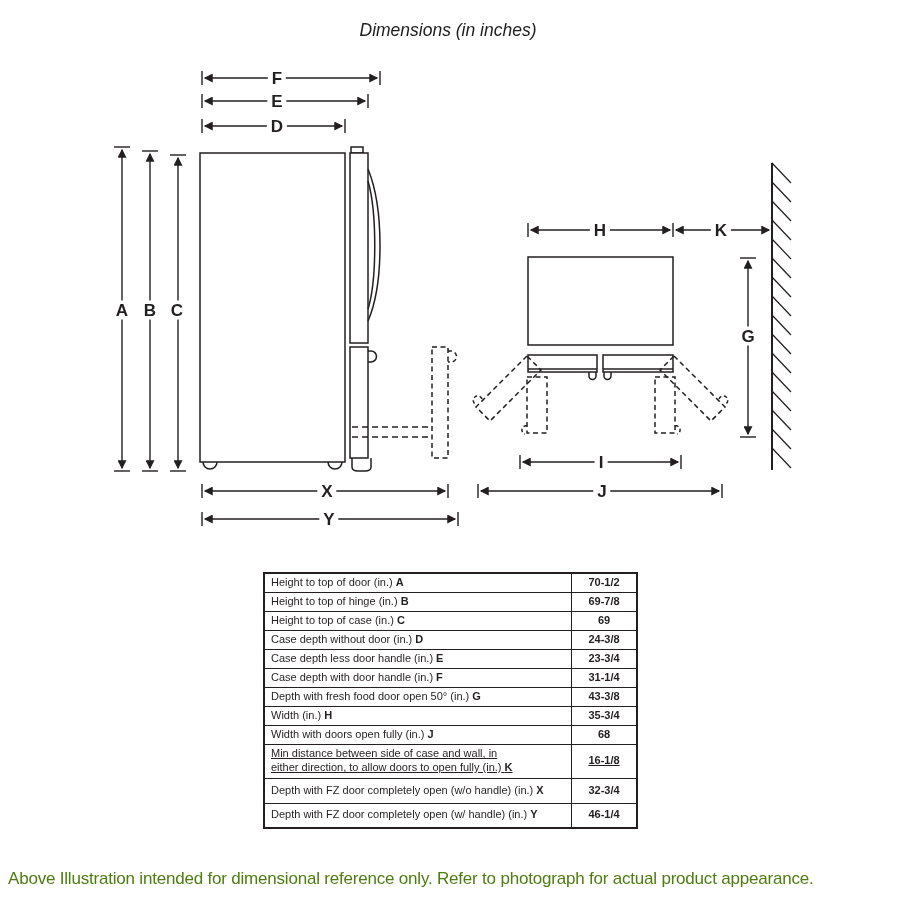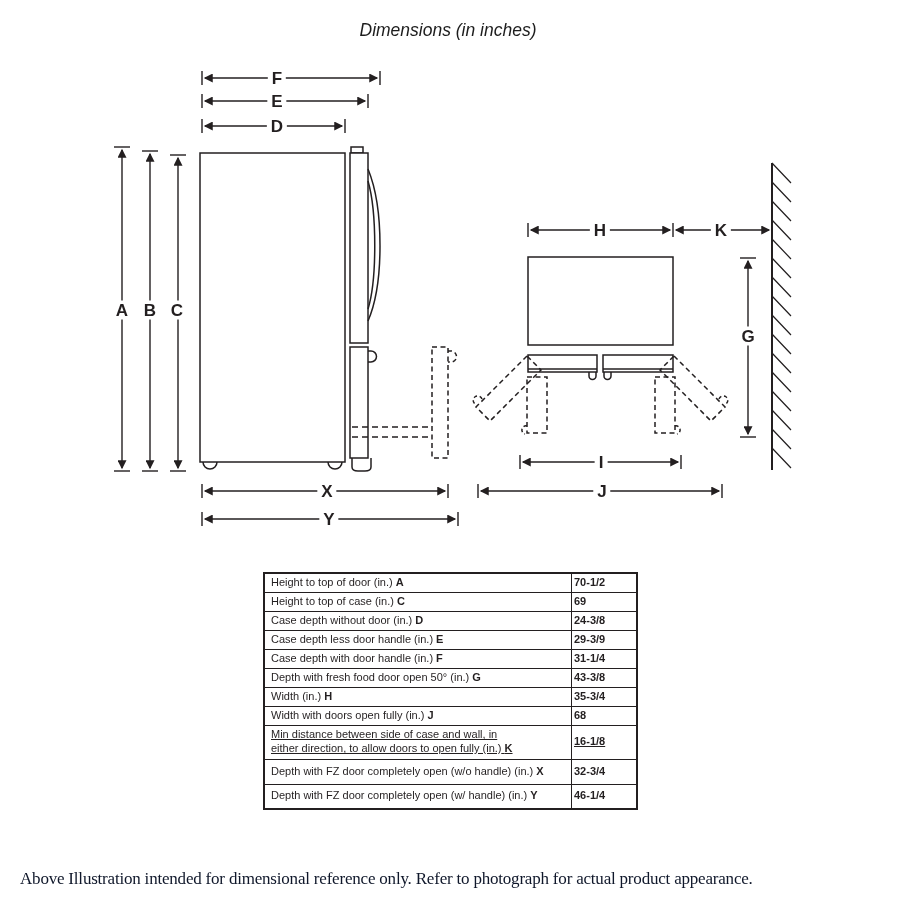--- a/index.html
+++ b/index.html
@@ -21,27 +21,27 @@
   table.dims{
     position:absolute;left:263px;top:572px;width:375px;
     border-collapse:collapse;z-index:2;background:#fff;
     border:2px solid #231f20;table-layout:fixed;
   }
   table.dims td{
     border:1.5px solid #231f20;font-size:11px;line-height:1.25;
     padding:1px 6px;vertical-align:middle;
   }
   table.dims td.lbl span{white-space:pre-line;}
-  table.dims td.val{width:60px;text-align:left;font-weight:bold;padding:1px 2px;}
+  table.dims td.val{width:60px;text-align:center;font-weight:bold;padding:1px 2px;}
   table.dims tr.r-std{height:19px;margin-top:16px;}
   table.dims tr.r-tall{height:34px;text-decoration:underline;}
   table.dims tr.r-med{height:25px;margin-left:28px;}
   .footer{
-    position:absolute;left:20px;top:869px;width:876px;z-index:2;
-    font-size:17px;letter-spacing:-0.2px;color:#0f172a;white-space:nowrap;font-family:Liberation Serif, serif;
+    position:absolute;left:8px;top:869px;width:876px;z-index:2;
+    font-size:17px;letter-spacing:-0.2px;color:#4d7c0f;white-space:nowrap;
   }
 </style>
 </head>
 <body>
 
 <div class="stage">
 
   <div class="title">Dimensions (in inches)</div>
 
   <svg class="diagram" width="900" height="560" viewBox="0 0 900 560" stroke="#231f20" fill="none" stroke-width="1.5">
@@ -171,30 +171,34 @@
   <span class="dim-label" style="left:327px;top:491px">X</span>
   <span class="dim-label" style="left:329px;top:519px">Y</span>
 
   <table class="dims">
     <tbody>
       <tr class="r-std">
         <td class="lbl"><span>Height to top of door (in.)</span> <b>A</b></td>
         <td class="val">70-1/2</td>
       </tr>
       <tr class="r-std">
+        <td class="lbl"><span>Height to top of hinge (in.)</span> <b>B</b></td>
+        <td class="val">69-7/8</td>
+      </tr>
+      <tr class="r-std">
         <td class="lbl"><span>Height to top of case (in.)</span> <b>C</b></td>
         <td class="val">69</td>
       </tr>
       <tr class="r-std">
         <td class="lbl"><span>Case depth without door (in.)</span> <b>D</b></td>
         <td class="val">24-3/8</td>
       </tr>
       <tr class="r-std">
         <td class="lbl"><span>Case depth less door handle (in.)</span> <b>E</b></td>
-        <td class="val">29-3/9</td>
+        <td class="val">23-3/4</td>
       </tr>
       <tr class="r-std">
         <td class="lbl"><span>Case depth with door handle (in.)</span> <b>F</b></td>
         <td class="val">31-1/4</td>
       </tr>
       <tr class="r-std">
         <td class="lbl"><span>Depth with fresh food door open 50° (in.)</span> <b>G</b></td>
         <td class="val">43-3/8</td>
       </tr>
       <tr class="r-std">

